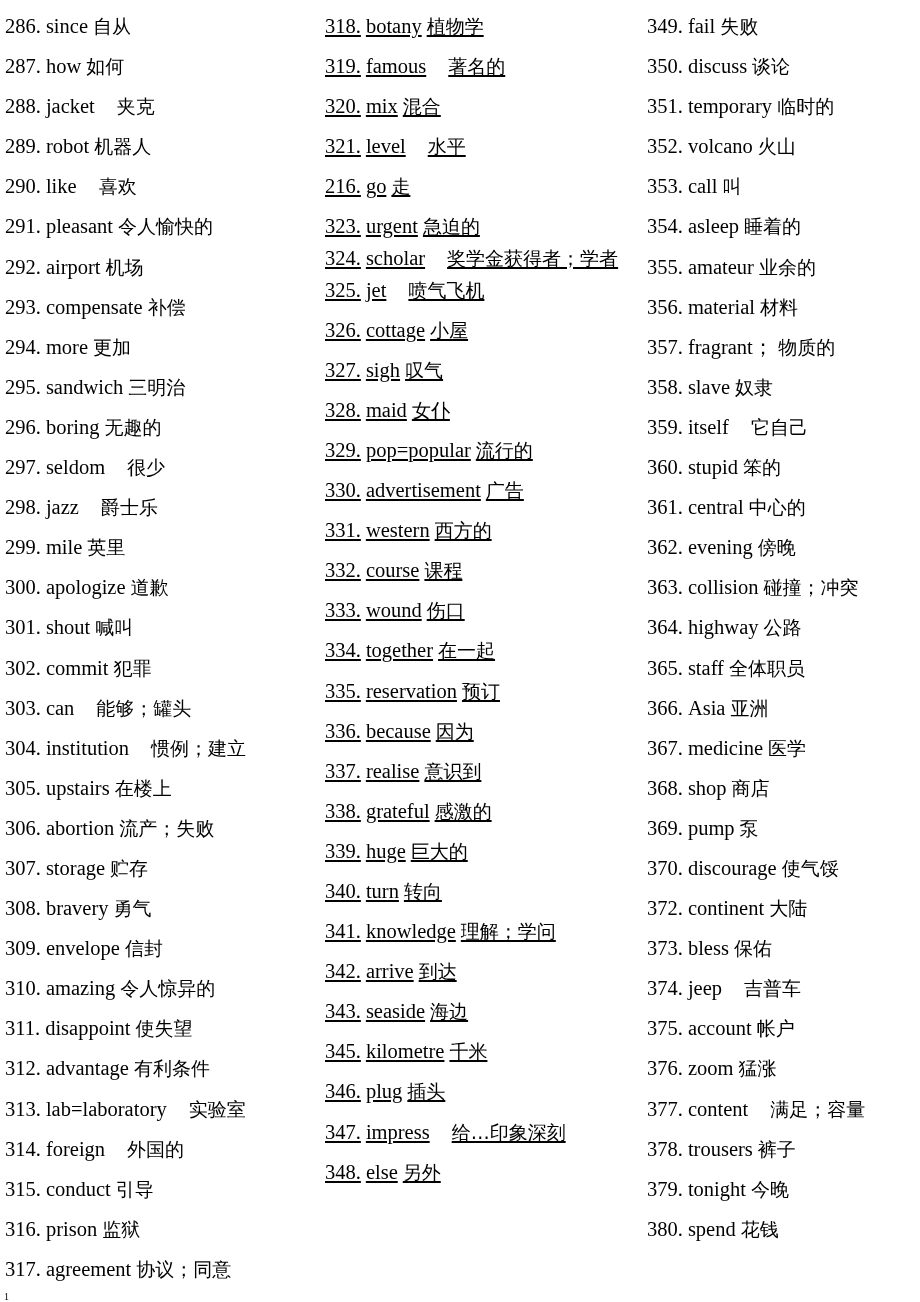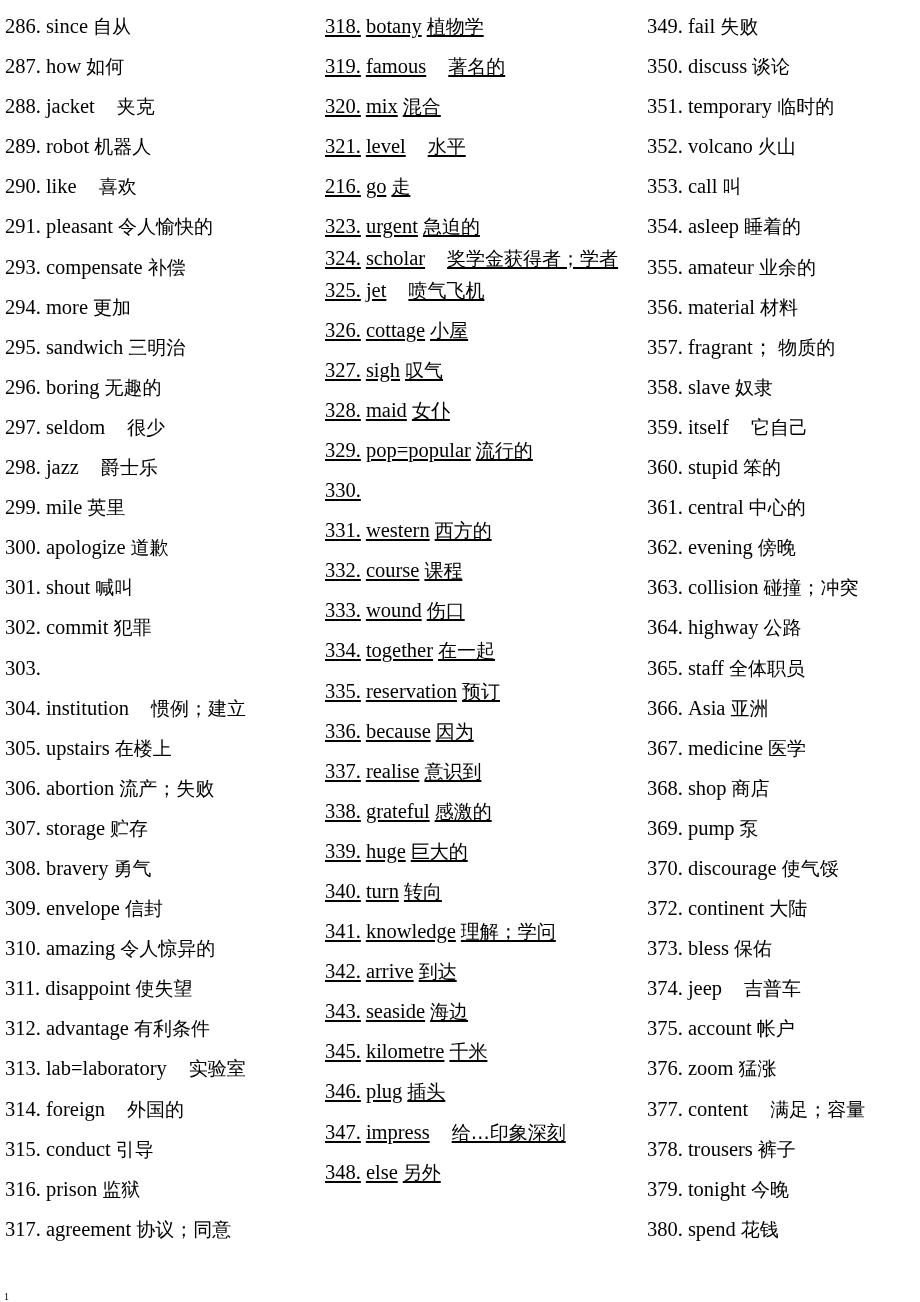--- a/index.html
+++ b/index.html
@@ -102,20 +102,24 @@
         </div>
         <div class="entry">
           <span class="num">290.</span>
           <span class="body"><span class="gap-sm"></span><span class="term">like</span><span class="gap-lg"></span><span class="gloss">喜欢</span></span>
         </div>
         <div class="entry">
           <span class="num">291.</span>
           <span class="body"><span class="gap-sm"></span><span class="term">pleasant</span><span class="gap-sm"></span><span class="gloss">令人愉快的</span></span>
         </div>
         <div class="entry">
+          <span class="num">292.</span>
+          <span class="body"><span class="gap-sm"></span><span class="term">airport</span><span class="gap-sm"></span><span class="gloss">机场</span></span>
+        </div>
+        <div class="entry">
           <span class="num">293.</span>
           <span class="body"><span class="gap-sm"></span><span class="term">compensate</span><span class="gap-sm"></span><span class="gloss">补偿</span></span>
         </div>
         <div class="entry">
           <span class="num">294.</span>
           <span class="body"><span class="gap-sm"></span><span class="term">more</span><span class="gap-sm"></span><span class="gloss">更加</span></span>
         </div>
         <div class="entry">
           <span class="num">295.</span>
           <span class="body"><span class="gap-sm"></span><span class="term">sandwich</span><span class="gap-sm"></span><span class="gloss">三明治</span></span>
@@ -143,20 +147,21 @@
         <div class="entry">
           <span class="num">301.</span>
           <span class="body"><span class="gap-sm"></span><span class="term">shout</span><span class="gap-sm"></span><span class="gloss">喊叫</span></span>
         </div>
         <div class="entry">
           <span class="num">302.</span>
           <span class="body"><span class="gap-sm"></span><span class="term">commit</span><span class="gap-sm"></span><span class="gloss">犯罪</span></span>
         </div>
         <div class="entry">
           <span class="num">303.</span>
+          <span class="body"><span class="gap-sm"></span><span class="term">can</span><span class="gap-lg"></span><span class="gloss">能够；罐头</span></span>
         </div>
         <div class="entry">
           <span class="num">304.</span>
           <span class="body"><span class="gap-sm"></span><span class="term">institution</span><span class="gap-lg"></span><span class="gloss">惯例；建立</span></span>
         </div>
         <div class="entry">
           <span class="num">305.</span>
           <span class="body"><span class="gap-sm"></span><span class="term">upstairs</span><span class="gap-sm"></span><span class="gloss">在楼上</span></span>
         </div>
         <div class="entry">
@@ -252,20 +257,21 @@
         <div class="entry">
           <span class="num">328.</span>
           <span class="body"><span class="gap-sm"></span><span class="term">maid</span><span class="gap-sm"></span><span class="gloss">女仆</span></span>
         </div>
         <div class="entry">
           <span class="num">329.</span>
           <span class="body"><span class="gap-sm"></span><span class="term">pop=popular</span><span class="gap-sm"></span><span class="gloss">流行的</span></span>
         </div>
         <div class="entry">
           <span class="num">330.</span>
+          <span class="body"><span class="gap-sm"></span><span class="term">advertisement</span><span class="gap-sm"></span><span class="gloss">广告</span></span>
         </div>
         <div class="entry">
           <span class="num">331.</span>
           <span class="body"><span class="gap-sm"></span><span class="term">western</span><span class="gap-sm"></span><span class="gloss">西方的</span></span>
         </div>
         <div class="entry">
           <span class="num">332.</span>
           <span class="body"><span class="gap-sm"></span><span class="term">course</span><span class="gap-sm"></span><span class="gloss">课程</span></span>
         </div>
         <div class="entry">

